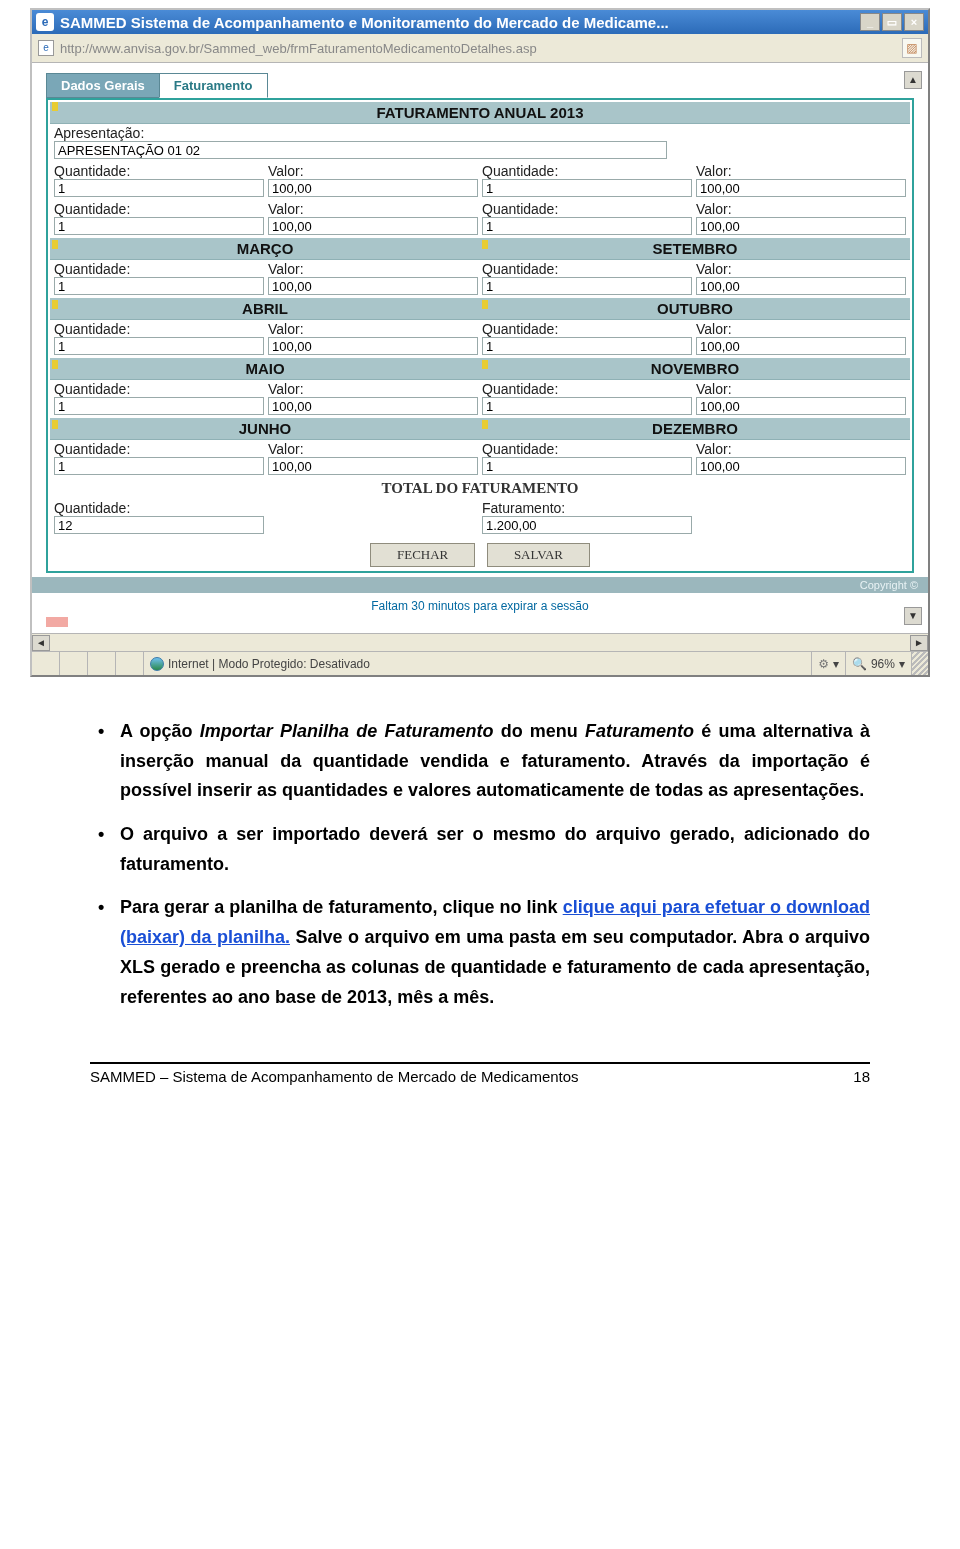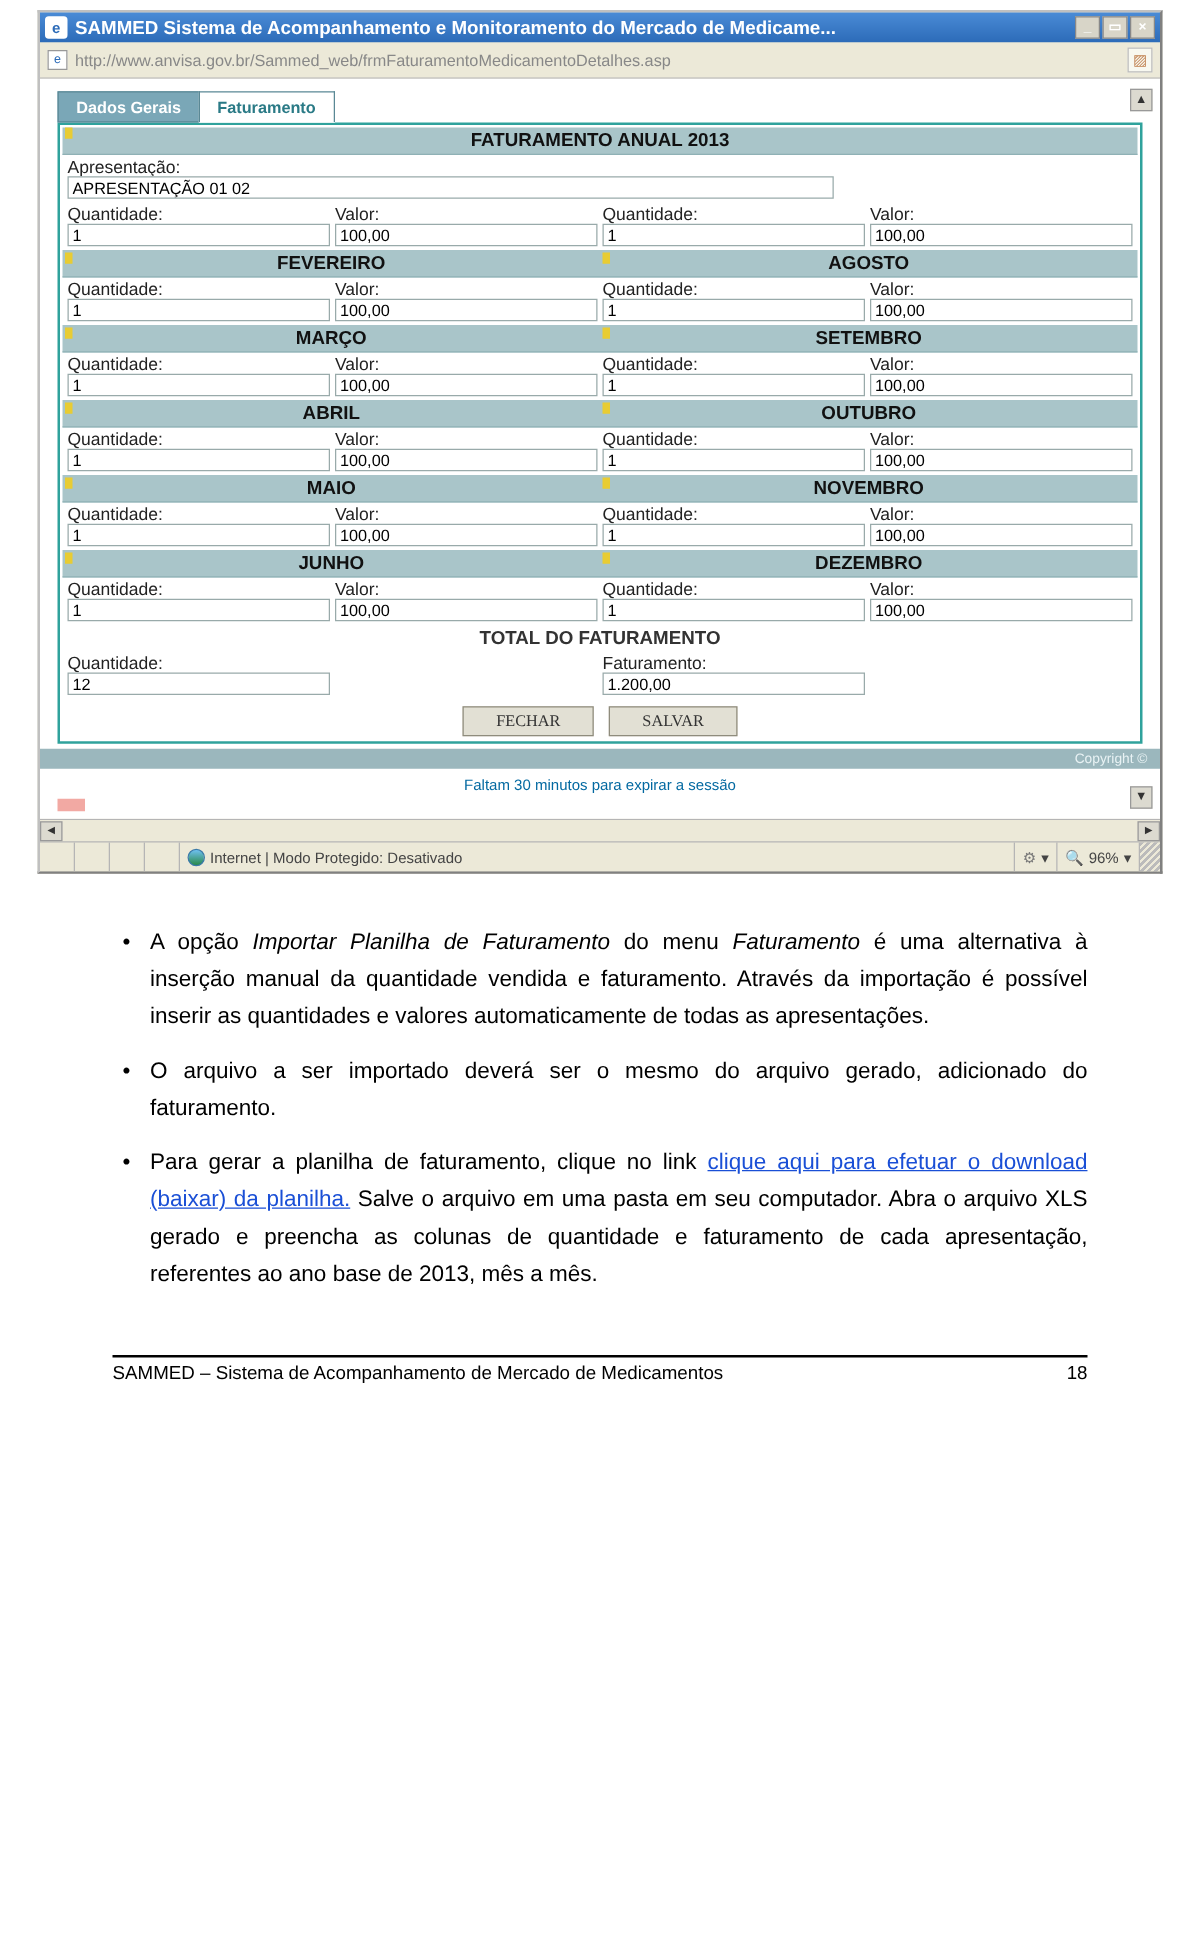--- a/index.html
+++ b/index.html
@@ -74,21 +74,21 @@
   .notch{position:absolute;left:2px;top:0;width:6px;height:9px;background:#e8cc33;}
   .field-row{display:flex;padding:1px 4px 3px 4px;gap:4px;}
   .field-row.four > div{flex:1;}
   .lbl{font-size:14px;color:#222;}
   .inp{
     width:100%;border:1px solid #9aa;background:#fff;font-size:13px;padding:1px 3px;height:18px;
   }
   .pres-row{padding:1px 4px 3px 4px;}
   .pres-row .inp{width:72%;}
   .totals-hdr{
-    background:#fff;text-align:center;font-weight:bold;font-size:15px;padding:2px 0;
+    background:#fff;text-align:center;font-weight:bold;font-size:15px;padding:2px 0;font-family:Liberation Serif, serif;
   }
   .btnbar{text-align:center;padding:6px 0 2px 0;}
   .appbtn{
     display:inline-block;background:#e2e0d4;border:1px solid #8f8c7d;
     padding:3px 26px;font-size:13px;margin:0 4px;color:#333;font-family:Liberation Serif, serif;
   }
   .copyright{
     background:#9bb7bd;color:#e8f2f4;font-size:11px;text-align:right;padding:2px 10px;margin:4px -14px 2px -14px;
   }
   .session{color:#0369a1;font-size:12px;text-align:center;padding:4px 0 2px 0;}
@@ -104,21 +104,21 @@
   }
   .statusbar .seg{border-right:1px solid #b5b5b5;height:100%;padding:0 6px;display:flex;align-items:center;gap:4px;}
   .statusbar .seg.small{width:28px;}
   .globe{width:14px;height:14px;border-radius:50%;background:linear-gradient(#6fc0f0,#2a8a4a);border:1px solid #3a7aa8;}
   .gear{font-size:12px;color:#777;}
   .grip{width:16px;height:100%;background:repeating-linear-gradient(135deg,#bbb,#bbb 2px,#ece9d8 2px,#ece9d8 4px);}
   
   .doc{
     margin:40px 90px 0 90px;font-size:18px;line-height:1.65;color:#000;text-align:justify;
   }
-  .doc ul{list-style:none;padding:0;margin:0;}
+  .doc ul{list-style:none;padding:0;margin:0;font-weight:bold;}
   .doc li{position:relative;padding-left:30px;margin-bottom:14px;}
   .doc li::before{content:"•";position:absolute;left:8px;top:0;font-size:18px;}
   .doc .ital{font-style:italic;}
   .doc a{color:#1a4fd6;text-decoration:underline;}
   .footer{
     margin:50px 90px 0 90px;border-top:2px solid #000;padding-top:4px;
     display:flex;justify-content:space-between;font-size:15px;color:#000;text-align:center;
   }
 </style>
 </head>
@@ -157,24 +157,20 @@
         <div class="lbl">Apresentação:</div>
         <input class="inp" value="APRESENTAÇÃO 01 02" style="">
       </div>
 
       <div id="months-container">
           <div class="field-row four">
             <div><div class="lbl">Quantidade:</div><input class="inp" value="1" style=""></div>
             <div><div class="lbl">Valor:</div><input class="inp" value="100,00" style=""></div>
             <div><div class="lbl">Quantidade:</div><input class="inp" value="1" style=""></div>
             <div><div class="lbl">Valor:</div><input class="inp" value="100,00" style=""></div>
-          </div>
-          <div class="hdr-row two">
-            <div class="half"><span class="notch"></span><span>FEVEREIRO</span></div>
-            <div class="half"><span class="notch"></span><span>AGOSTO</span></div>
           </div>
           <div class="field-row four">
             <div><div class="lbl">Quantidade:</div><input class="inp" value="1" style=""></div>
             <div><div class="lbl">Valor:</div><input class="inp" value="100,00" style=""></div>
             <div><div class="lbl">Quantidade:</div><input class="inp" value="1" style=""></div>
             <div><div class="lbl">Valor:</div><input class="inp" value="100,00" style=""></div>
           </div>
           <div class="hdr-row two">
             <div class="half"><span class="notch"></span><span>MARÇO</span></div>
             <div class="half"><span class="notch"></span><span>SETEMBRO</span></div>

